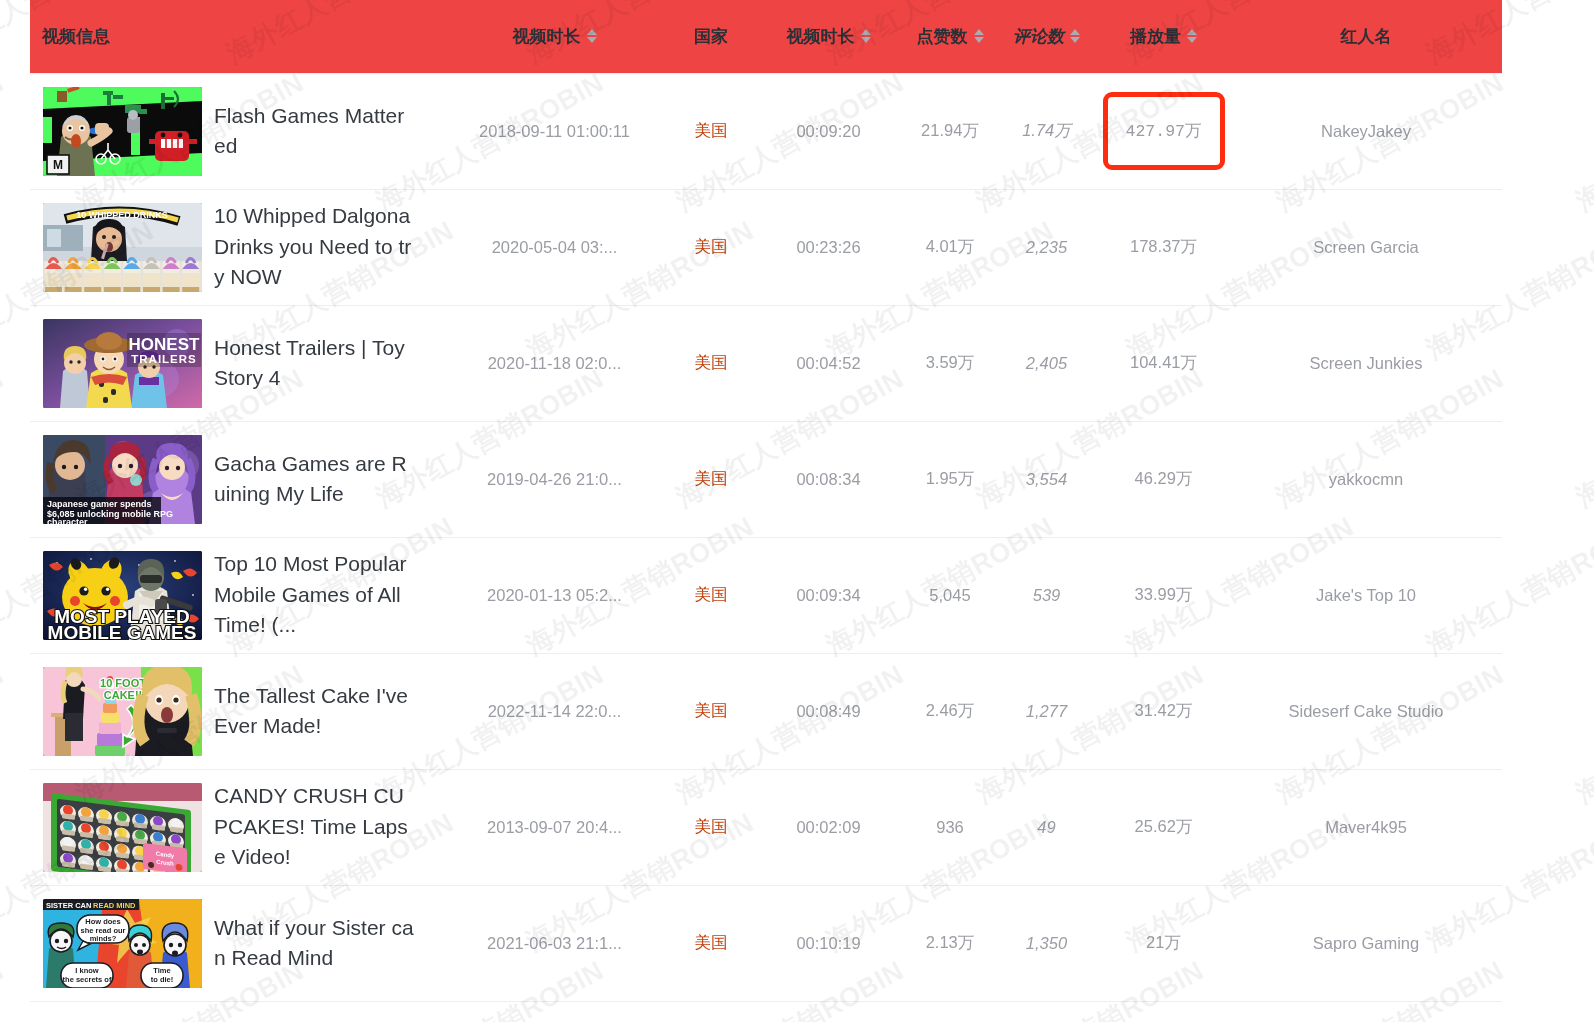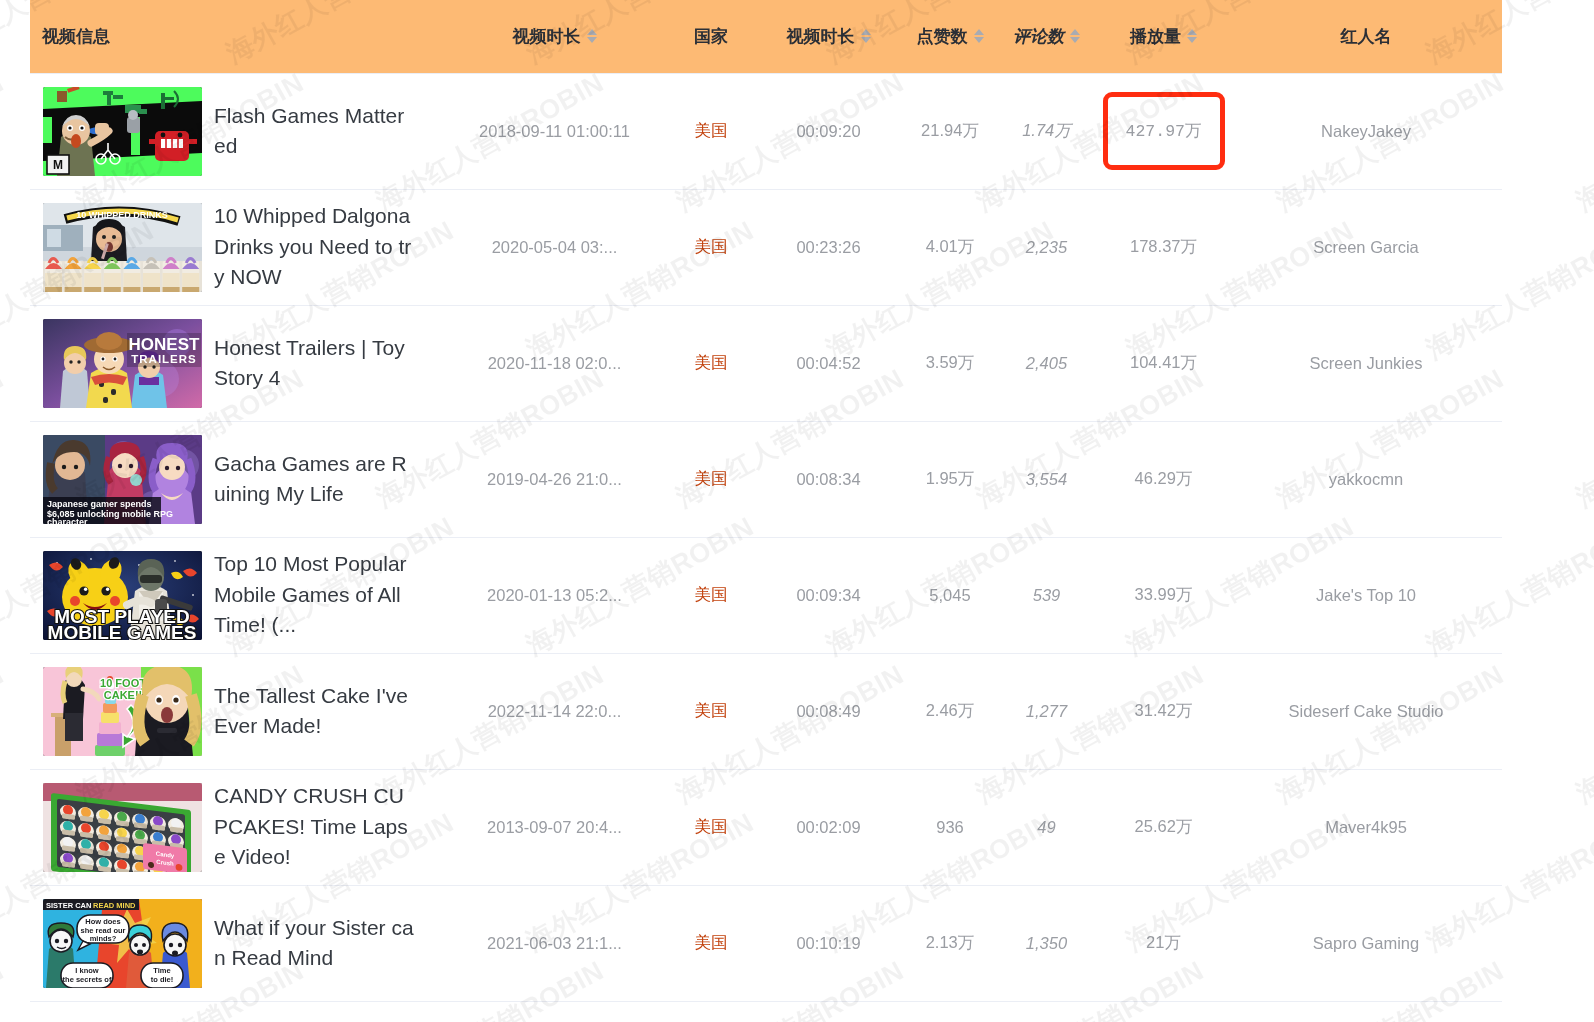--- a/index.html
+++ b/index.html
@@ -42,21 +42,21 @@
     z-index: 1;
   }
 
   table.data-table {
     width: 1472px;
     border-collapse: collapse;
     table-layout: fixed;
   }
 
   thead tr {
-    background: #fdba74;
+    background: #ef4444;
     height: 73px;
   }
   thead th {
     font-size: 17px;
     font-weight: 700;
     color: #2b2f36;
     text-align: center;
     vertical-align: middle;
     padding: 0;
     border-bottom: 1px solid #ebeef5;

